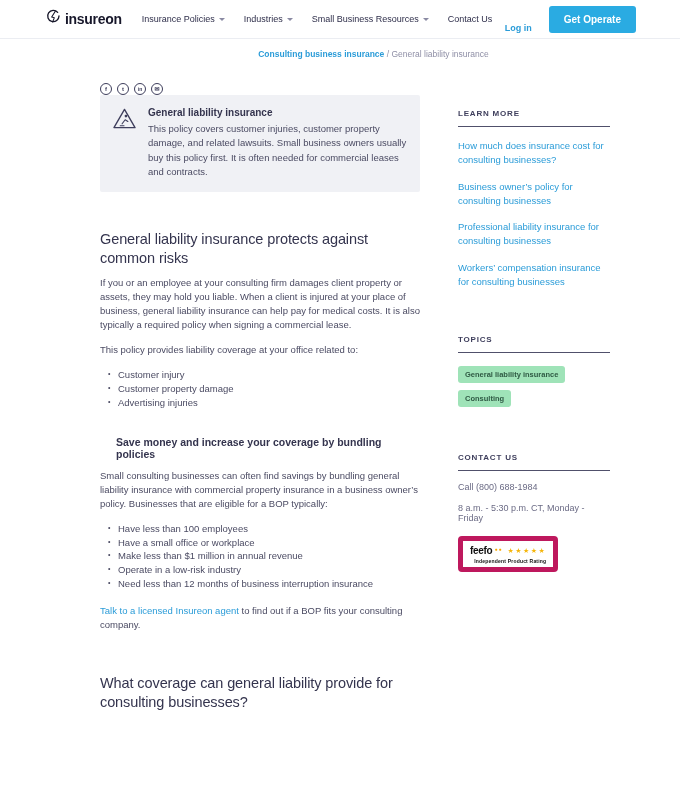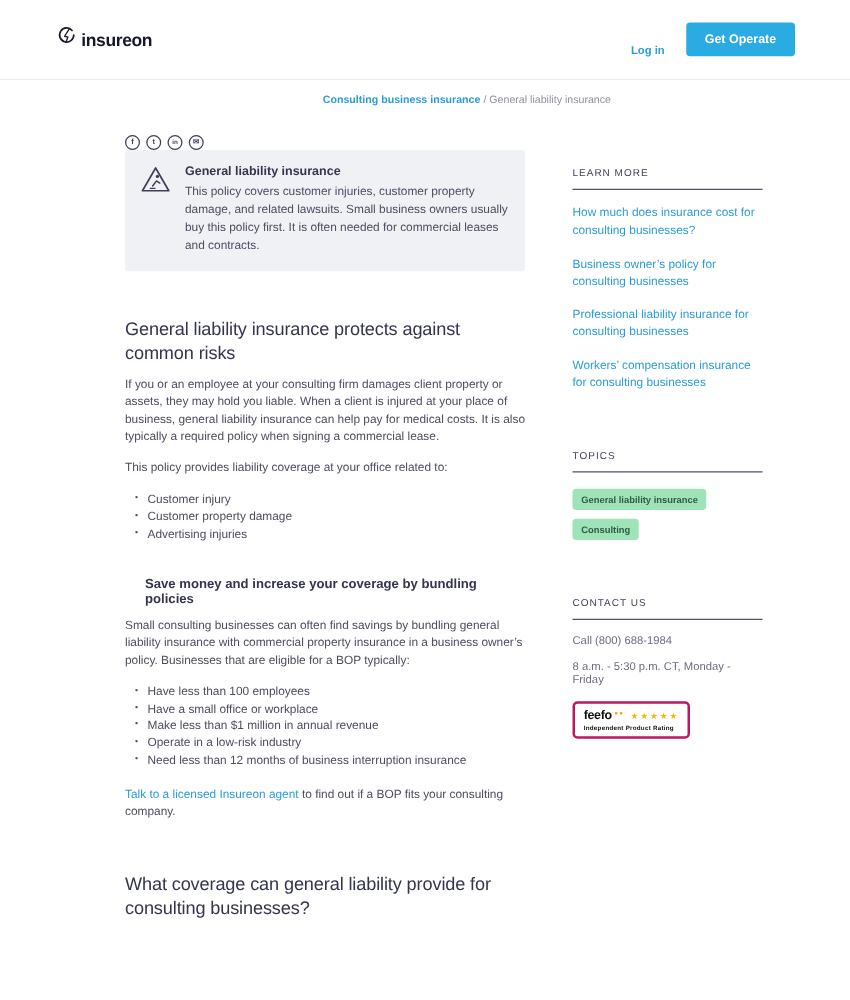--- a/index.html
+++ b/index.html
@@ -6,21 +6,21 @@
   html,body { margin:0; padding:0; }
   body {
     width:680px; height:800px; overflow:hidden;
     background:#fff; color:#4b4b63;
     font-family:"Liberation Sans", sans-serif;
     -webkit-font-smoothing:antialiased;
   }
   a { color:#2b9cd8; text-decoration:none; cursor:pointer; }
 
   
-  .header { height:64px; display:flex; align-items:center; padding:0 44px 0 45px; border-bottom:1px solid #ebedf2; }
+  .header { height:39px; display:flex; align-items:center; padding:0 44px 0 45px; border-bottom:1px solid #ebedf2; }
   .logo { display:flex; align-items:center; gap:4px; cursor:pointer; }
   .logo-text { font-size:14px; font-weight:800; color:#17172a; letter-spacing:-0.3px; }
   .nav { display:flex; gap:19px; margin-left:20px; align-items:center; }
   .nav-item { font-size:9px; color:#2e2e4a; font-weight:500; display:flex; align-items:center; gap:4px; cursor:pointer; white-space:nowrap; }
   .chev { width:0; height:0; border-left:3px solid transparent; border-right:3px solid transparent; border-top:3.5px solid #8a8aa3; }
   .header-right { margin-left:auto; display:flex; align-items:flex-end; gap:17px; }
   .login { font-size:9px; font-weight:600; }
   .btn-quotes { background:#2aabe2; color:#fff; font-size:10px; font-weight:700; padding:8px 15px; border:none; border-radius:3px; cursor:pointer; font-family:inherit; }
 
   
@@ -45,45 +45,62 @@
   .info-body { font-size:9.5px; line-height:1.5; color:#4b4b63; }
   h2 { font-size:14.5px; font-weight:500; color:#34344e; line-height:1.32; margin:38px 0 8px; letter-spacing:-0.1px; }
   h3 { font-size:10.5px; font-weight:700; color:#34344e; margin:26px 16px 9px; }
   p  { font-size:9.5px; line-height:1.48; margin:0 0 11px; }
   ul { margin:2px 0 13px; padding:0 0 0 8px; list-style:none; }
   li { font-size:9.5px; line-height:1.45; padding-left:10px; position:relative; color:#4b4b63; }
   li::before { content:"•"; position:absolute; left:0; top:1px; font-size:7px; color:#4b4b63; }
   .sec2-h2 { margin-top:42px; }
 
   
-  .sb-title { font-size:8px; font-weight:400; letter-spacing:0.8px; color:#3e3e5c; padding-bottom:8px; border-bottom:1px solid #50506b; }
+  .sb-title { font-size:8px; font-weight:700; letter-spacing:0.8px; color:#3e3e5c; padding-bottom:8px; border-bottom:1px solid #50506b; }
   .sb-links a { display:block; font-size:9.5px; line-height:1.5; margin-top:12px; }
   .sb-block { margin-top:46px; }
   .tags { margin-top:13px; display:flex; gap:7px; flex-wrap:wrap; }
   .tag { background:#9fe3b8; color:#2f5a44; font-size:7.5px; font-weight:600; padding:4px 7px; border-radius:3px; cursor:pointer; white-space:nowrap; }
   .contact-line { font-size:9px; color:#6b6b85; margin-top:11px; }
-  .feefo { margin-top:13px; display:inline-block; border:2px solid #be185d; border-radius:4px; padding:4px 7px 3px; background:#fff; cursor:pointer; }
+  .feefo { margin-top:13px; display:inline-block; border:5px solid #be185d; border-radius:4px; padding:4px 7px 3px; background:#fff; cursor:pointer;text-align:right; }
   .feefo-top { display:flex; align-items:flex-start; gap:2px; }
   .feefo-logo { font-size:10px; font-weight:800; color:#101010; letter-spacing:-0.3px; }
   .feefo-dots { color:#f7a800; font-size:5px; letter-spacing:1px; margin-top:1px; }
   .feefo-stars { color:#f5b50a; font-size:7px; letter-spacing:1.5px; margin-left:3px; margin-top:2px; }
   .feefo-caption { font-size:5px; font-weight:700; color:#101010; margin-top:2px; letter-spacing:0.2px; }
 </style>
 </head>
 <body>
 
 <div class="header">
   <div class="logo">
     <span>
       <svg width="16" height="16" viewBox="0 0 24 24" fill="none" stroke="#17172a" stroke-width="2" stroke-linecap="round" stroke-linejoin="round">
         <path d="M19 5a8.5 8.5 0 1 0 2 5.5"></path>
         <path d="M15.5 3.5 10 12l4 1-2.5 6.5" stroke-width="1.6"></path>
       </svg>
     </span>
     <span class="logo-text">insureon</span>
+  </div>
+  <div class="nav">
+    <div class="nav-item">
+      <span>Insurance Policies</span>
+      <span class="chev"></span>
+    </div>
+    <div class="nav-item">
+      <span>Industries</span>
+      <span class="chev"></span>
+    </div>
+    <div class="nav-item">
+      <span>Small Business Resources</span>
+      <span class="chev"></span>
+    </div>
+    <div class="nav-item">
+      <span>Contact Us</span>
+    </div>
   </div>
   <div class="header-right">
     <a class="login">Log in</a>
     <button class="btn-quotes">Get Operate</button>
   </div>
 </div>
 
 <div class="breadcrumb">
   <a class="bc-link">Consulting business insurance</a>
   <span class="bc-sep">/</span>

